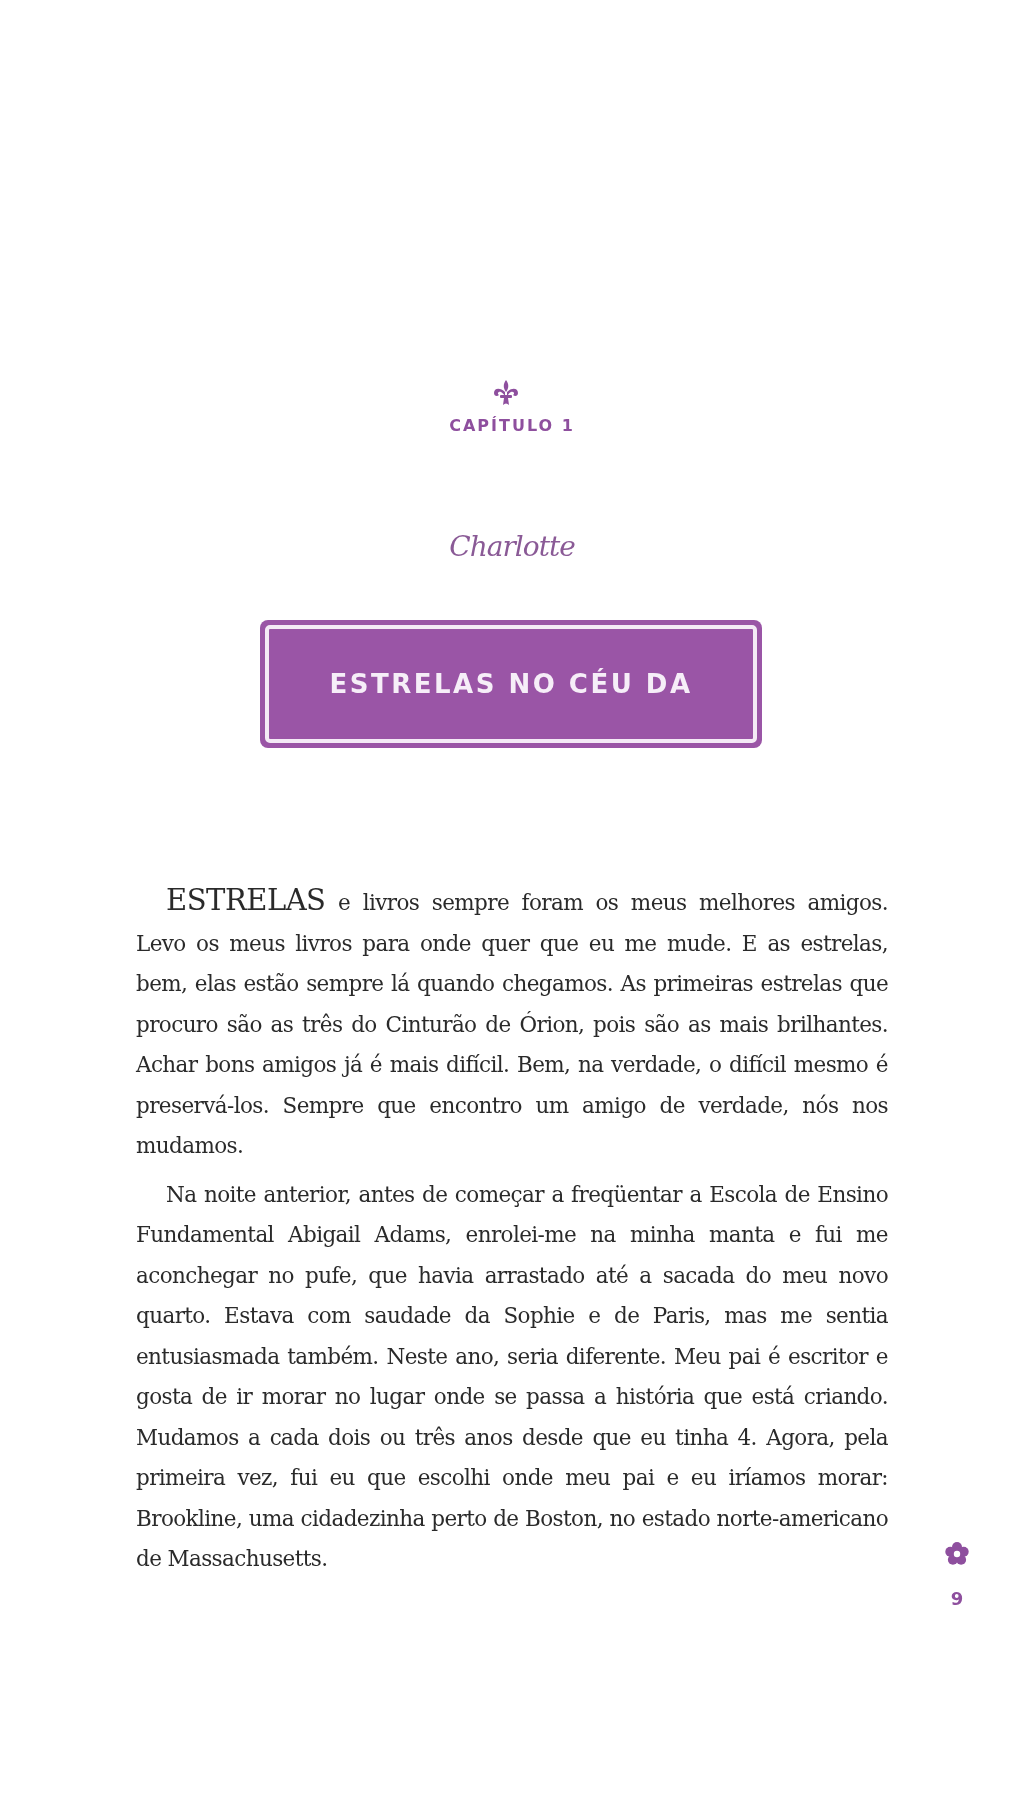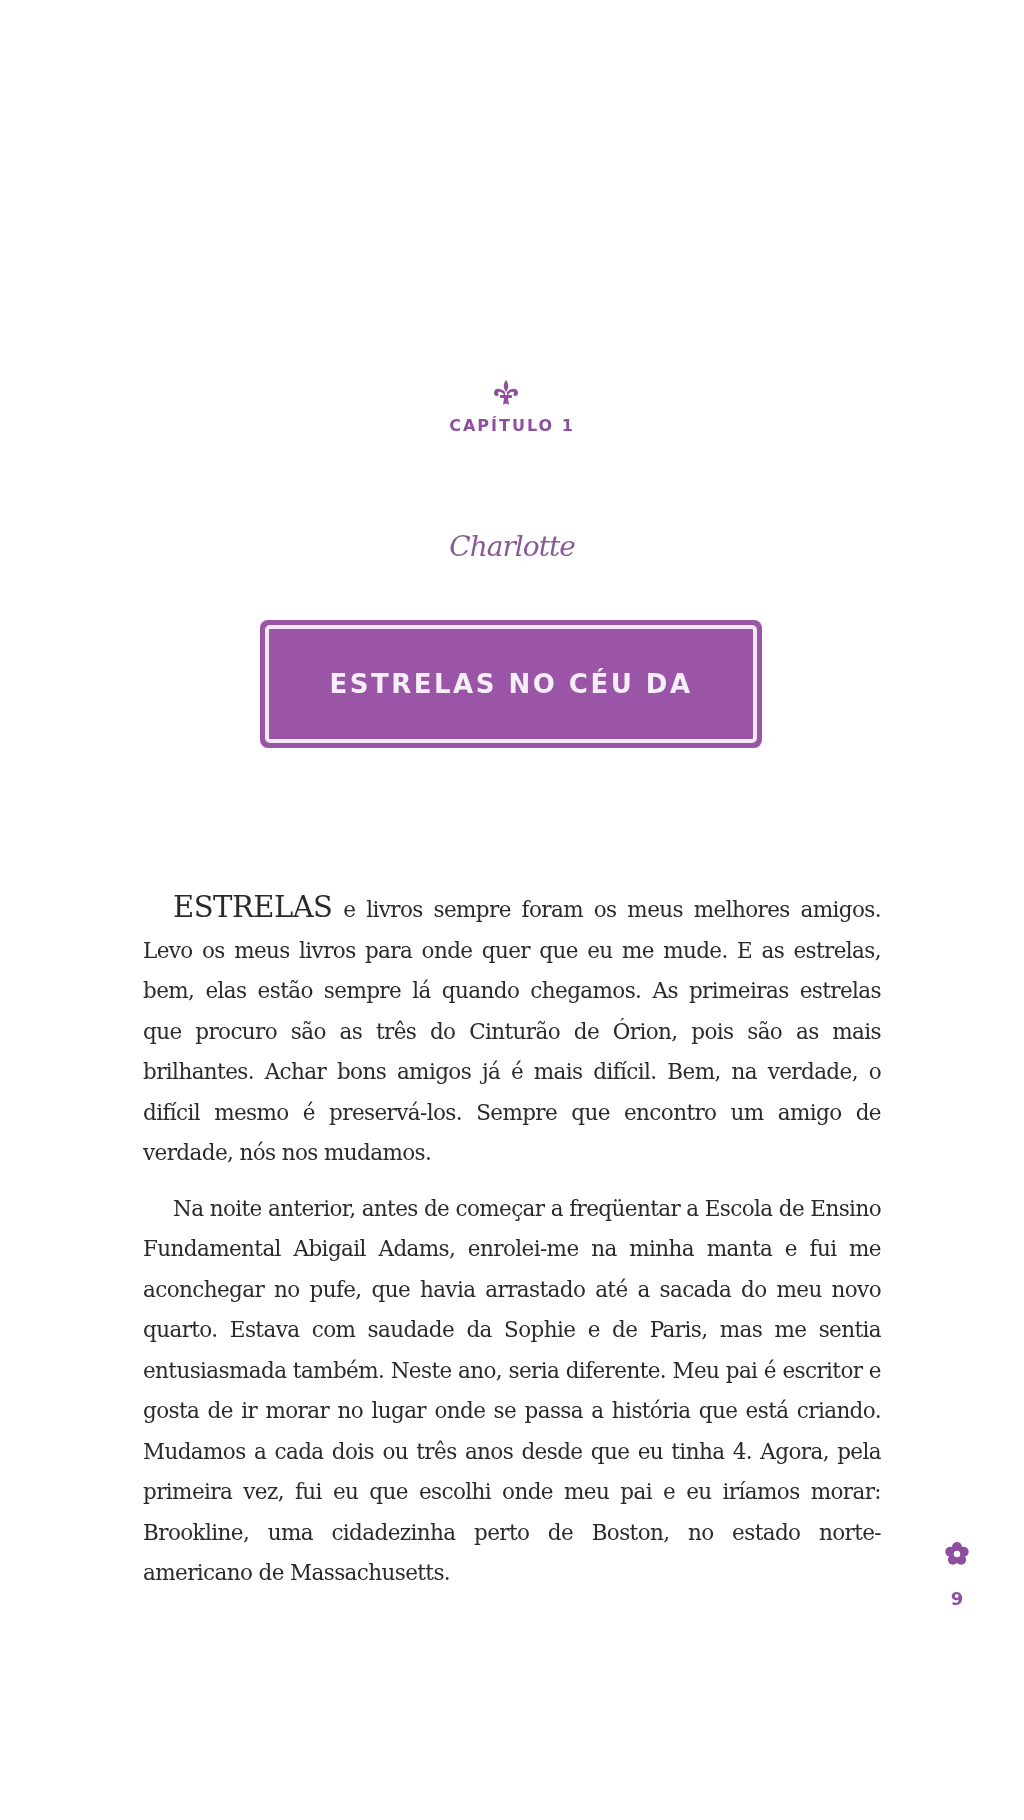--- a/index.html
+++ b/index.html
@@ -88,21 +88,21 @@
       top: 872px;
       width: 768px;
       font-family: "DejaVu Serif", serif;
       font-size: 21.5px;
       line-height: 40.5px;
       color: #2a2a2a;
       text-align: justify;
       letter-spacing: -0.6px;
     }
     .para {
-      margin: 15px;
+      margin: 8px;
       text-indent: 30px;
     }
     .para.first {
       text-indent: 30px;
     }
     .dropword {
       font-size: 29px;
       letter-spacing: -0.5px;
     }
     .flower {

